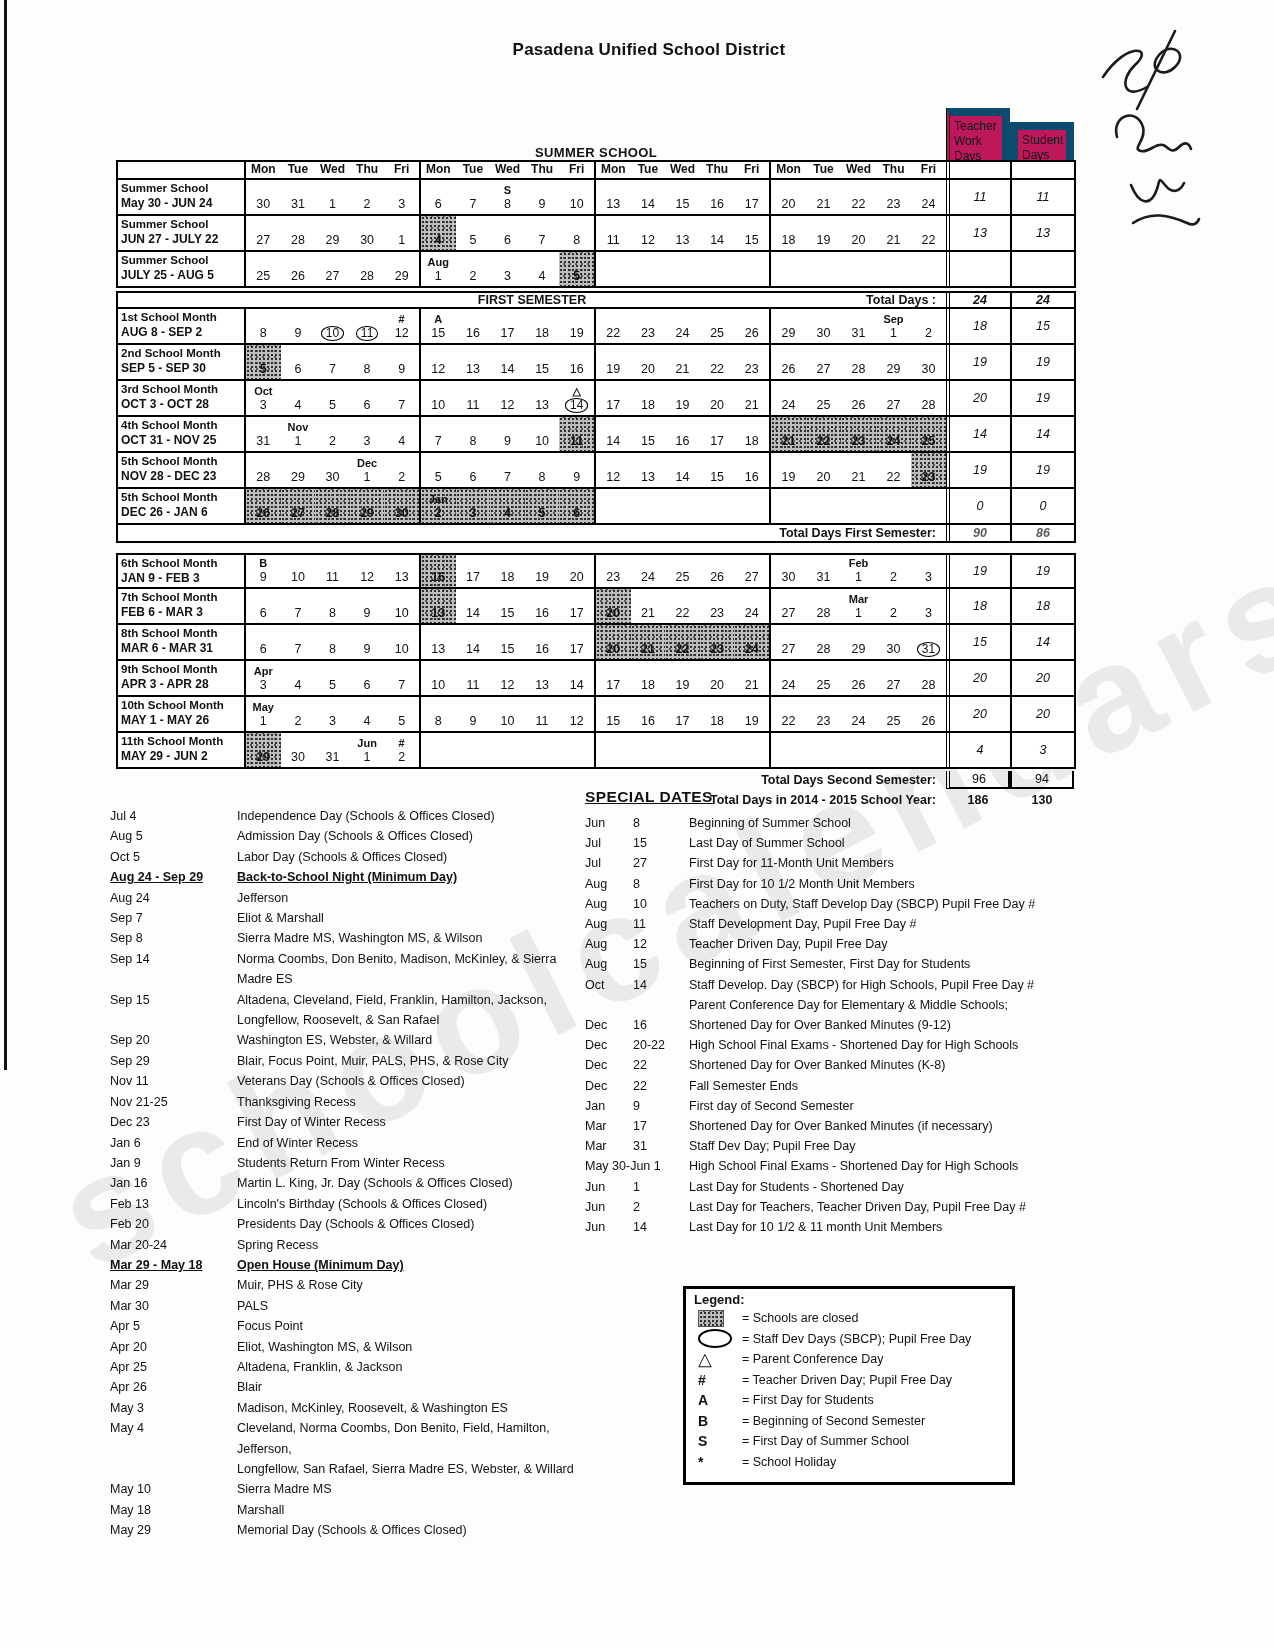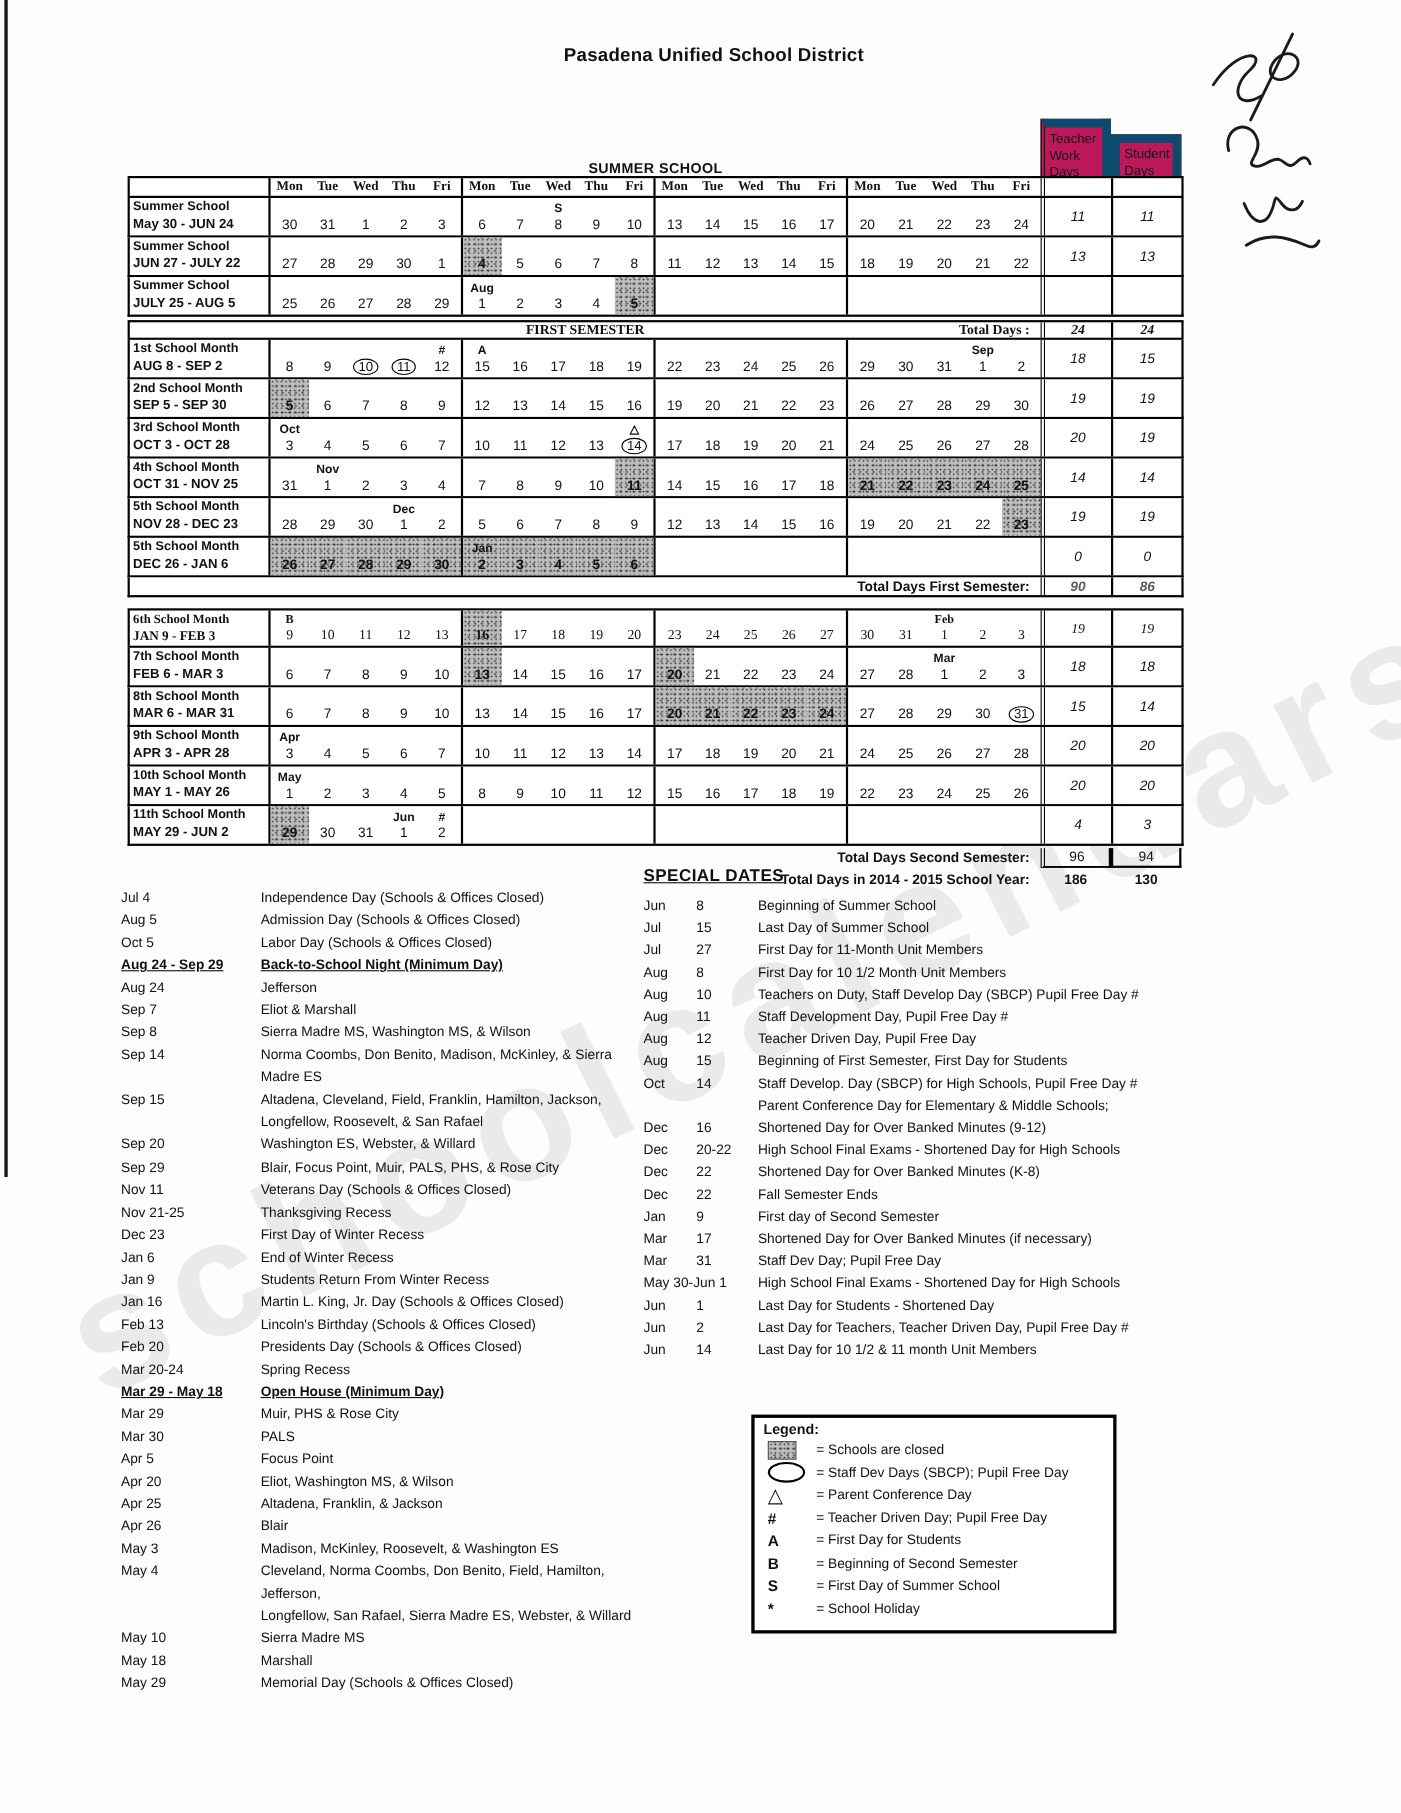--- a/index.html
+++ b/index.html
@@ -14,21 +14,21 @@
   .ts-head{position:absolute;background:#be185d;border:8px solid #0c4a6e;box-sizing:border-box;
            font-size:12px;font-weight:normal;padding:3px 4px;line-height:15px;white-space:pre-line;}
   #teacherHead{left:946px;top:108px;width:64px;height:72px;border-left:4px double #000;}
   #studentHead{left:1010px;top:122px;width:64px;height:58px;}
   .summer-heading{position:absolute;left:466px;top:145px;width:260px;text-align:center;
            font-weight:bold;font-size:13px;letter-spacing:.4px;}
   
   #cal{position:absolute;left:116px;top:160px;width:960px;font-size:12px;}
   .cal-row{display:flex;box-sizing:border-box;width:960px;border-left:2px solid #000;border-right:2px solid #000;
            border-bottom:2px solid #000;background:#fff;}
-  .cal-row.bt{border-top:2px solid #000;font-family:Liberation Serif, serif;}
+  .cal-row.bt{border-top:2px solid #000;}
   .hrow{height:20px;font-weight:bold;}
   .rrow{height:36px;}
   .band{height:18px;font-weight:bold;margin-top:3px;}
   .band2{height:18px;margin-top:0;}
   .totals{height:18px;border:none;background:transparent;padding:0 2px;margin-top:2px;font-weight:bold;}
   .lab{width:128px;box-sizing:border-box;border-right:2px solid #000;padding:1px 3px;flex:none;
        font-weight:bold;font-size:11.5px;line-height:15px;overflow:hidden;}
   .lab .l2{font-size:12px;}
   .week{width:175px;box-sizing:border-box;border-right:2px solid #000;display:flex;flex:none;}
   .week:nth-last-of-type(3){border-right:none;}

